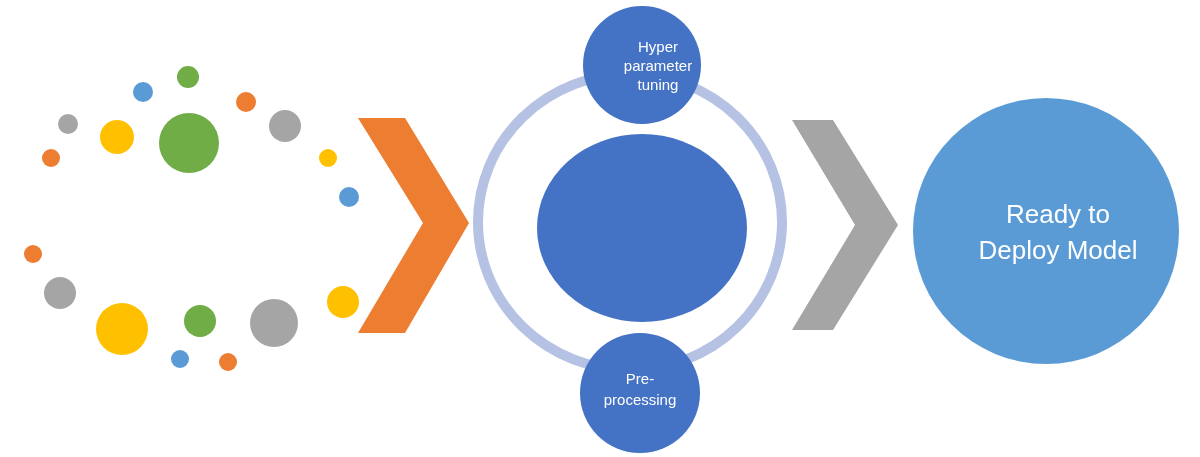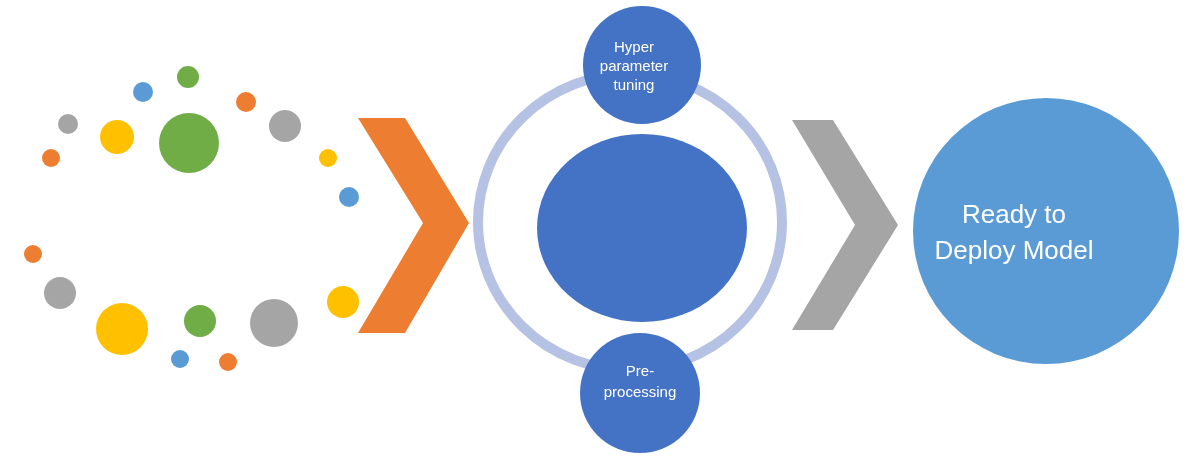--- a/index.html
+++ b/index.html
@@ -65,23 +65,23 @@
       <div class="dot" style="left: 96px; top: 303px; width: 52px; height: 52px; background: rgb(255, 192, 0);"></div>
       <div class="dot" style="left: 184px; top: 305px; width: 32px; height: 32px; background: rgb(112, 173, 71);"></div>
       <div class="dot" style="left: 171px; top: 350px; width: 18px; height: 18px; background: rgb(91, 155, 213);"></div>
       <div class="dot" style="left: 219px; top: 353px; width: 18px; height: 18px; background: rgb(237, 125, 49);"></div>
       <div class="dot" style="left: 250px; top: 299px; width: 48px; height: 48px; background: rgb(165, 165, 165);"></div>
       <div class="dot" style="left: 327px; top: 286px; width: 32px; height: 32px; background: rgb(255, 192, 0);"></div>
     </div>
 
 
 
-  <div class="lbl light" style="left:574px; top:37px; width:120px; font-size:15px; line-height:19px;">Hyper
+  <div class="lbl light" style="left:598px; top:37px; width:120px; font-size:15px; line-height:19px;">Hyper
 parameter
 tuning</div>
 
-  <div class="lbl light" style="left:580px; top:360px; width:120px; font-size:15px; line-height:21px;">Pre-
+  <div class="lbl light" style="left:580px; top:368px; width:120px; font-size:15px; line-height:21px;">Pre-
 processing</div>
 
-  <div class="lbl light" style="left:884px; top:196px; width:260px; font-size:26px; line-height:36px;">Ready to
+  <div class="lbl light" style="left:928px; top:196px; width:260px; font-size:26px; line-height:36px;">Ready to
 Deploy Model</div>
 
 </div>
 
 </body></html>

